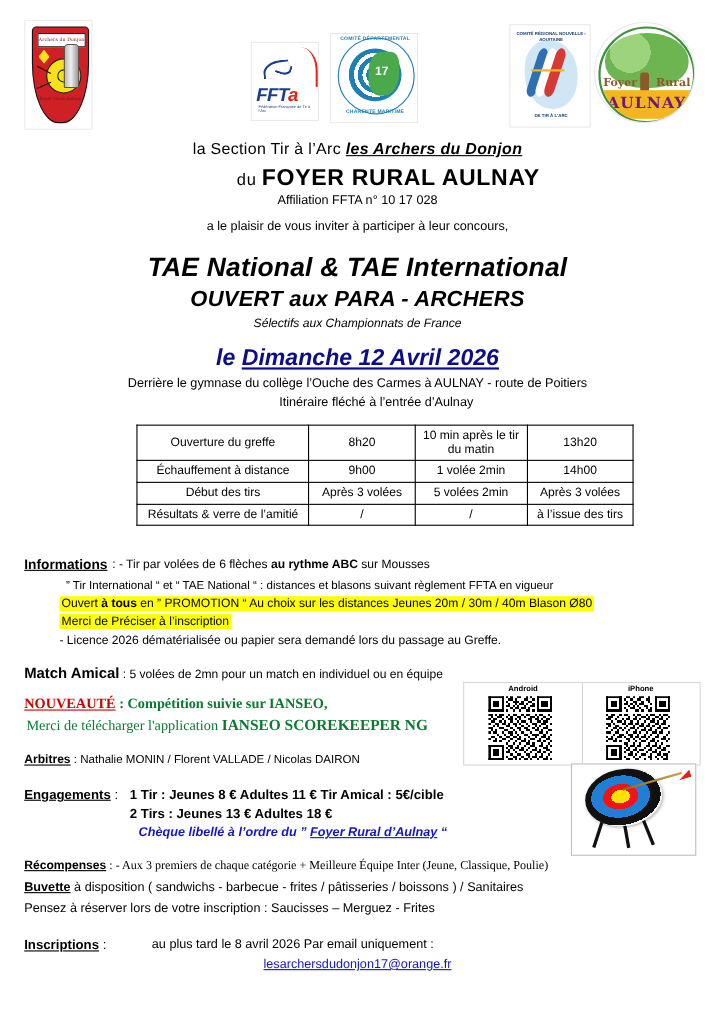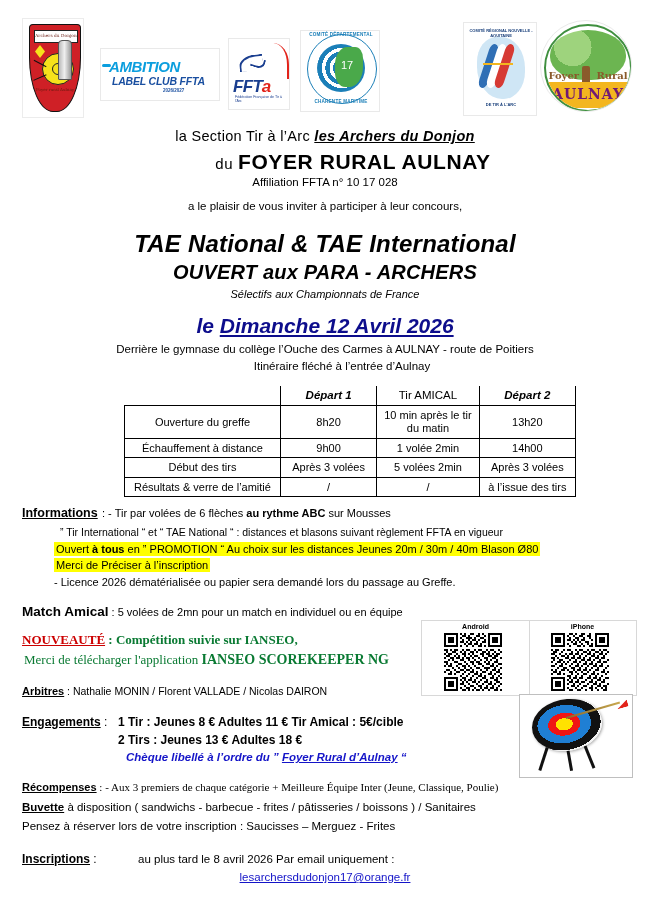--- a/index.html
+++ b/index.html
@@ -133,21 +133,21 @@
     position: absolute; left: 16px; top: 13px; width: 48px; height: 48px;
     border-radius: 50%;
     background:
       radial-gradient(circle at 52% 50%, #ffffff 0 14%, #1b7fb8 14% 26%, #ffffff 26% 36%, #1b7fb8 36% 48%, #ffffff 48% 58%, #1b7fb8 58% 72%, #ffffff 72% 100%);
   }
   .cd17-map {
     position: absolute; left: 34px; top: 16px; width: 28px; height: 40px;
     background: #4aa94a; border-radius: 44% 28% 50% 36%;
   }
   .cd17-17 {
-    position: absolute; left: 40px; top: 28px; font-size: 11px; font-weight: normal;
+    position: absolute; left: 40px; top: 28px; font-size: 11px; font-weight: bold;
     color: #ffffff; font-family: "Liberation Sans", sans-serif;
   }
   .cd17-top-text, .cd17-bot-text {
     position: absolute; left: 0; width: 80px; text-align: center;
     font-size: 4.6px; font-weight: bold; color: #1b7fb8; letter-spacing: .2px;
   }
   .cd17-top-text { top: 1px; }
   .cd17-bot-text { top: 68px; }
 
   
@@ -443,26 +443,20 @@
       <div class="shield-lozenge"></div>
       <div class="shield-target"></div>
       <div class="shield-tower"></div>
       <div class="shield-arrow shield-a1"></div>
       <div class="shield-arrow shield-a2"></div>
       <div class="shield-foot">Foyer rural
 Aulnay</div>
     </div>
   </div>
 
-  <div class="logo-box ambition-wrap">
-    <div class="ambition-dash"></div>
-    <div class="ambition-main">AMBITION</div>
-    <div class="ambition-sub">LABEL CLUB FFTA</div>
-    <div class="ambition-year">2026/2027</div>
-  </div>
 
   <div class="logo-box ffta-wrap">
     <div class="ffta-swoosh-red"></div>
     <div class="ffta-swoosh-blue"></div>
     <div class="ffta-bird"></div>
     <div class="ffta-word"><span style="color:#1a3e8f">FFT</span><span>a</span></div>
     <div class="ffta-tag">Fédération Française
 de Tir à l'Arc</div>
   </div>
 
@@ -506,26 +500,20 @@
 
 <div class="bigtitle1 t-center">TAE National   &amp;   TAE International</div>
 <div class="bigtitle2 t-center">OUVERT  aux  PARA - ARCHERS</div>
 <div class="subsel t-center">Sélectifs  aux  Championnats  de  France</div>
 <div class="datebig t-center"><span>le  </span><span class="u">Dimanche 12 Avril 2026</span></div>
 <div class="loc1 t-center">Derrière le gymnase du collège  l’Ouche des Carmes à AULNAY  -  route de Poitiers</div>
 <div class="loc2 t-center">Itinéraire fléché à l’entrée d’Aulnay</div>
 
 <table class="sched">
   <tbody>
-      <tr class="first">
-    <td class="blank rowlab"></td>
-    <td class="hd c1">Départ  1</td>
-    <td class="hd-plain c2">Tir AMICAL</td>
-    <td class="hd c3">Départ  2</td>
-  </tr>
   <tr>
     <td class="rowlab">Ouverture du greffe</td>
     <td class="c1">8h20</td>
     <td class="c2">10 min après le tir du matin</td>
     <td class="c3">13h20</td>
   </tr>
   <tr>
     <td class="rowlab">Échauffement à distance</td>
     <td class="c1">9h00</td>
     <td class="c2">1 volée 2min</td>

